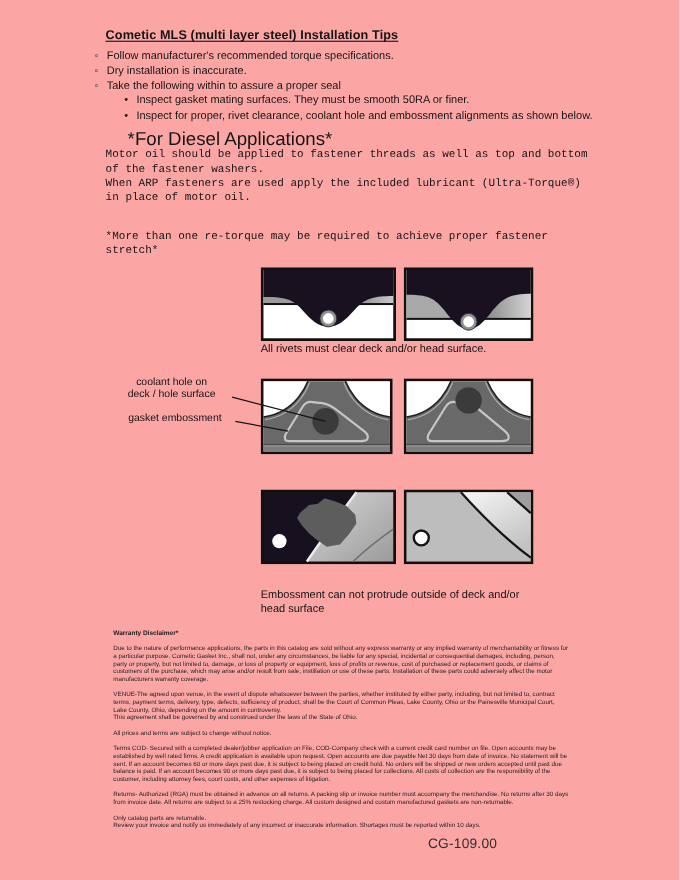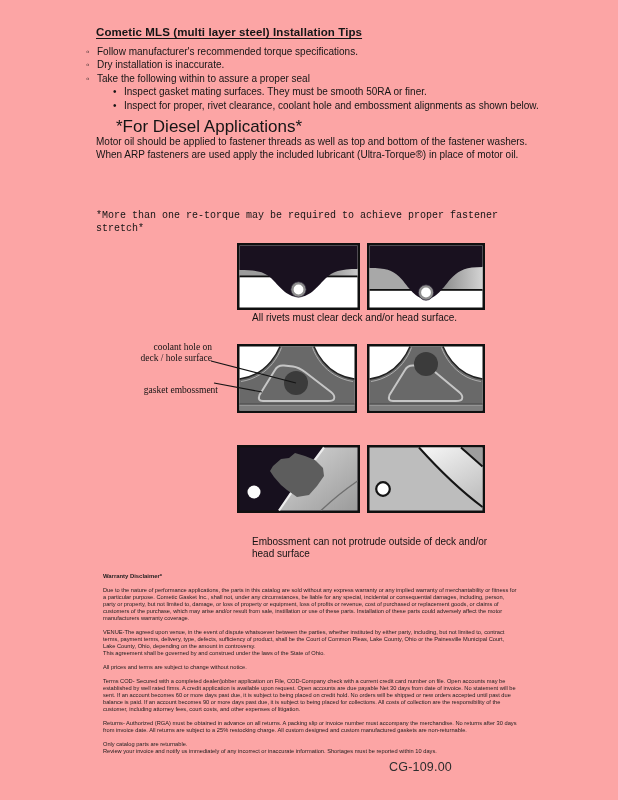--- a/index.html
+++ b/index.html
@@ -14,49 +14,49 @@
     text-decoration:underline; text-underline-offset:2px; letter-spacing:0.1px;
   }
 
   .tips-list { left:86px; top:45px; width:460px; font-size:10px; }
   .tip-row { display:flex; line-height:13.4px; }
   .marker { flex:0 0 11px; width:11px; }
   .sub { margin-left:27px; }
 
   .diesel-heading { left:96px; top:117px; font-size:17px; font-weight:normal;margin-left:20px; }
   .body-para { left:96px; width:450px; font-size:10px; line-height:13px; white-space:pre-line; }
-  .p1 { top:135px; }
+  .p1 { top:135px;font-family:Liberation Mono, monospace; }
   .p2 { top:167px; }
   .note { top:209px;font-family:Liberation Mono, monospace; }
 
   .dg-header { font-size:18px; text-align:center; letter-spacing:0.3px; color:#131313;margin-top:45px; }
   .hdr-r1-right { left:237px; top:229px; width:123px; }
   .hdr-r1-wrong { left:367px; top:229px; width:118px; }
   .hdr-r2-right { left:237px; top:331px; width:120px; }
   .hdr-r2-wrong { left:367px; top:331px; width:118px; }
   .hdr-r3-right { left:237px; top:433px; width:123px; }
   .hdr-r3-wrong { left:367px; top:433px; width:118px; }
 
   .panel svg { display:block; }
   .pnl-r1-right { left:237px; top:243px; }
   .pnl-r1-wrong { left:367px; top:243px; }
   .pnl-r2-right { left:237px; top:344px; }
   .pnl-r2-wrong { left:367px; top:344px; }
   .pnl-r3-right { left:237px; top:445px; }
   .pnl-r3-wrong { left:367px; top:445px; }
 
-  .dg-caption { font-size:10px; line-height:11.5px; color:#131313;margin-left:15px; }
+  .dg-caption { font-size:10px; line-height:11.5px; color:#131313; }
   .cap1 { left:237px; top:312px; width:280px; }
   .cap2 { left:240px; top:417px; width:280px; }
   .cap3 { left:237px; top:536px; width:258px; }
 
-  .dg-label { font-size:9.5px; text-align:right; color:#131313; line-height:11px;font-family:Liberation Serif, serif; }
+  .dg-label { font-size:9.5px; text-align:center; color:#131313; line-height:11px; }
   .lbl-coolant1 { left:100px; top:342px; width:112px; }
   .lbl-coolant2 { left:100px; top:353px; width:112px; }
-  .lbl-emboss   { left:100px; top:375px; width:118px;margin-top:10px; }
+  .lbl-emboss   { left:100px; top:375px; width:118px; }
   .leader { left:205px; top:352px; z-index:5; pointer-events:none; }
 
   .legal { left:103px; top:573px; width:414px; font-size:5.7px; line-height:7px; color:#1c1c1c; }
   .legal-heading { font-weight:bold; font-size:5.9px; margin:0 0 7px 0; }
   .legal p { margin:0 0 7px 0; white-space:pre-line; }
 
   .page-number { left:389px; top:760px; font-size:12.5px; color:#2e2e2e; letter-spacing:0.2px; }
 </style>
 </head>
 <body>

